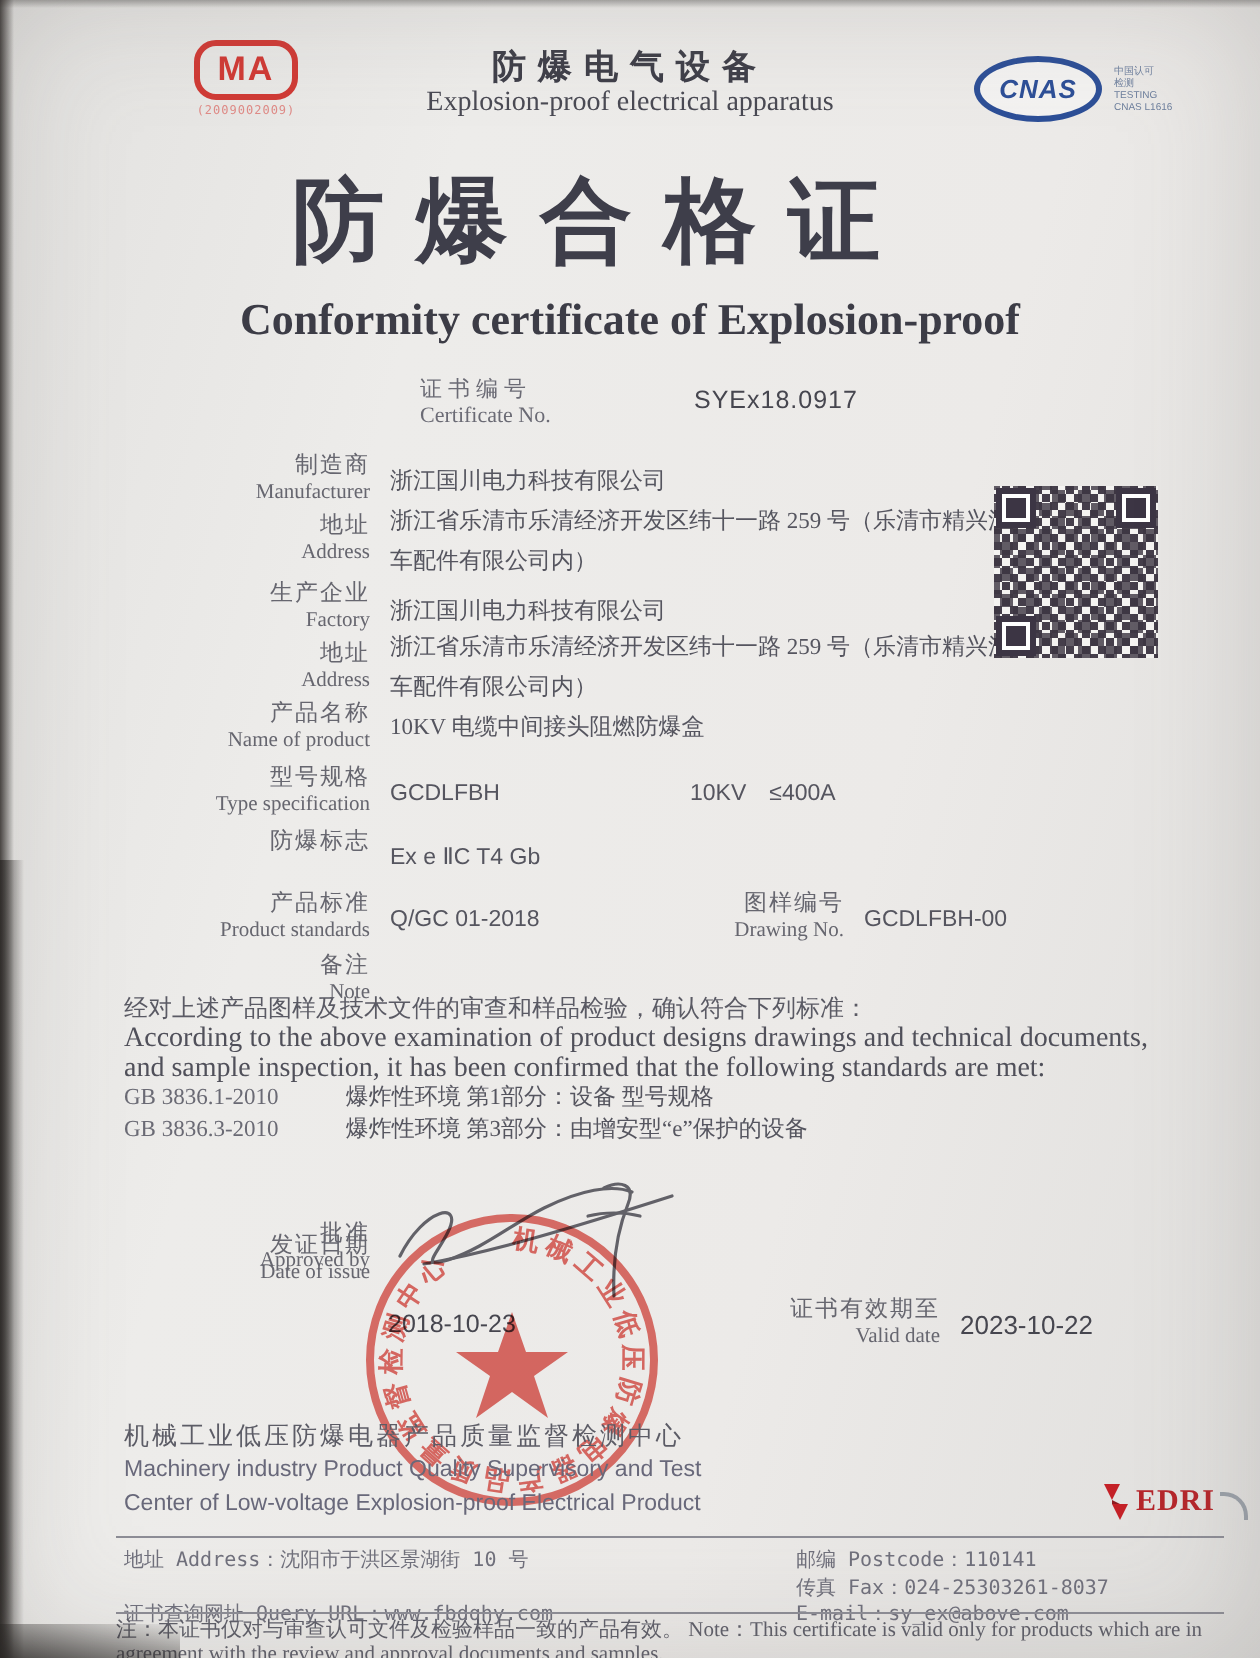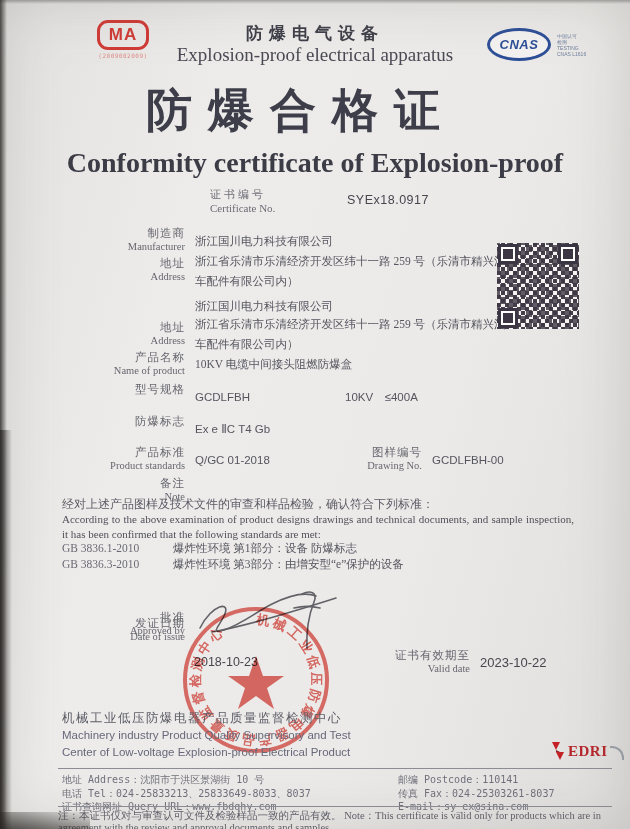--- a/index.html
+++ b/index.html
@@ -16,28 +16,28 @@
   .edge-left-low{left:0;top:430px;width:12px;height:399px;background:linear-gradient(to right,rgba(30,27,25,.75),rgba(30,27,25,0));}
   .edge-top{left:0;top:0;width:630px;height:4px;background:linear-gradient(to bottom,rgba(40,38,36,.35),rgba(40,38,36,0));}
   .corner-bl{left:0;top:812px;width:90px;height:17px;background:linear-gradient(to top right,rgba(25,22,20,.8),rgba(25,22,20,0));}
   .vignette{left:0;top:0;width:630px;height:829px;box-shadow:inset 0 0 60px rgba(120,115,110,.25);}
   
   .ma-wrap{left:83px;top:20px;width:80px;text-align:center;}
   .ma-box{display:inline-block;border:3px solid #d03a35;border-radius:11px;padding:2px 9px;color:#d03a35;
     font-family:"Liberation Sans","DejaVu Sans",sans-serif;font-weight:bold;font-size:17px;letter-spacing:1px;}
   .ma-num{font-size:6px;color:#df8b87;letter-spacing:.5px;margin-top:2px;font-family:"DejaVu Sans Mono",monospace;}
   .hdr-zh{left:0;top:22px;width:630px;text-align:center;font-size:17px;font-weight:bold;letter-spacing:6px;color:#3f3f49;}
-  .hdr-en{left:0;top:44px;width:630px;text-align:center;font-size:19px;color:#4a4a54;}
+  .hdr-en{left:0;top:44px;width:630px;text-align:center;font-size:14px;color:#4a4a54;}
   .cnas-wrap{left:487px;top:28px;display:flex;align-items:center;gap:6px;}
   .cnas-oval{width:58px;height:27px;border:3px solid #2d4f97;border-radius:50%;display:flex;align-items:center;justify-content:center;
     color:#2d4f97;font-family:"Liberation Sans","DejaVu Sans",sans-serif;font-weight:bold;font-style:italic;font-size:13px;letter-spacing:.5px;background:rgba(255,255,255,.4);}
   .cnas-txt{font-size:5px;line-height:6px;color:#6d7f9d;font-family:"Liberation Sans","DejaVu Sans",sans-serif;}
   
   .title-zh{left:0;top:80px;width:602px;text-align:center;font-size:46px;font-weight:bold;letter-spacing:16px;color:#3e3e4a;}
-  .title-en{left:0;top:147px;width:630px;text-align:center;font-size:28px;font-weight:bold;color:#3c3c46;}
+  .title-en{left:0;top:147px;width:630px;text-align:center;font-size:22px;font-weight:bold;color:#3c3c46;}
   
   .certno-label{left:210px;top:187px;width:135px;text-align:left;color:#6b6b75;}
   .certno-label .zh{font-size:11px;letter-spacing:3px;}
   .certno-label .en{font-size:11px;}
   .certno-val{left:347px;top:193px;font-family:"Liberation Sans","DejaVu Sans",sans-serif;font-size:12.5px;color:#46464f;letter-spacing:.5px;}
   
   .f-label{left:20px;width:165px;text-align:right;color:#66666f;}
   .f-label .zh{font-size:11.5px;letter-spacing:1px;line-height:14px;}
   .f-label .en{font-size:10.5px;line-height:13px;}
   .f-val{left:195px;width:314px;font-size:11.5px;line-height:20px;color:#55555f;}
@@ -46,21 +46,21 @@
   .qr{left:497px;top:243px;width:82px;height:86px;background-color:#f4f3f1;
     background-image:
       repeating-conic-gradient(rgba(60,53,66,.95) 0% 25%, transparent 0% 50%),
       repeating-conic-gradient(transparent 0% 25%, rgba(60,53,66,.8) 0% 50%);
     background-size:8px 8px,13px 13px;background-position:0 0,3px 2px;}
   .qr-f{position:absolute;width:14px;height:14px;border:3px solid #3c3544;background:#fff;}
   .qr-f::after{content:'';position:absolute;inset:2px;background:#3c3544;}
   .qr-f.tl{left:1px;top:1px;} .qr-f.tr{right:1px;top:1px;} .qr-f.bl{left:1px;bottom:1px;}
   
   .stmt-zh{left:62px;top:496px;width:520px;font-size:12px;color:#5a5a64;}
-  .stmt-en{left:62px;top:512px;width:512px;font-size:11px;line-height:15px;color:#50505a;text-align:justify;}
+  .stmt-en{left:62px;top:512px;width:512px;font-size:14px;line-height:15px;color:#50505a;text-align:justify;}
   .std-line{left:62px;width:520px;font-size:11.5px;color:#55555f;}
   .std-code{display:inline-block;width:108px;color:#6a6a74;}
   
   .sig{left:190px;top:586px;}
   .date-val{font-family:"Liberation Sans","DejaVu Sans",sans-serif;font-size:12.5px;color:#46464f;}
   .valid-label{left:345px;width:125px;text-align:right;color:#66666f;}
   
   .stamp{left:168px;top:592px;opacity:.82;mix-blend-mode:multiply;}
   
   .org-zh{left:62px;top:710px;font-size:12.5px;letter-spacing:1.5px;color:#5c5c66;}
@@ -107,36 +107,41 @@
     <div class="en">Manufacturer</div>
   </div>
   <div class="abs f-val" style="top:231px">浙江国川电力科技有限公司</div>
 
   <div class="abs f-label" style="top:256px">
     <div class="zh">地址</div>
     <div class="en">Address</div>
   </div>
   <div class="abs f-val" style="top:251px">浙江省乐清市乐清经济开发区纬十一路 259 号（乐清市精兴汽车配件有限公司内）</div>
 
+  <div class="abs f-label" style="top:290px">
+    <div class="zh">生产企业</div>
+    <div class="en">Factory</div>
+  </div>
   <div class="abs f-val" style="top:296px">浙江国川电力科技有限公司</div>
 
   <div class="abs f-label" style="top:320px">
     <div class="zh">地址</div>
     <div class="en">Address</div>
   </div>
   <div class="abs f-val" style="top:314px">浙江省乐清市乐清经济开发区纬十一路 259 号（乐清市精兴汽车配件有限公司内）</div>
 
   <div class="abs f-label" style="top:350px">
     <div class="zh">产品名称</div>
     <div class="en">Name of product</div>
   </div>
   <div class="abs f-val" style="top:354px">10KV 电缆中间接头阻燃防爆盒</div>
 
   <div class="abs f-label" style="top:382px">
     <div class="zh">型号规格</div>
+    <div class="en">Type specification</div>
   </div>
   <div class="abs f-val sans-val" style="top:387px">GCDLFBH</div>
   <div class="abs f-val sans-val" style="top:387px;left:345px;width:170px">10KV　≤400A</div>
 
   <div class="abs f-label" style="top:414px">
     <div class="zh">防爆标志</div>
   </div>
   <div class="abs f-val sans-val" style="top:419px">Ex e ⅡC T4 Gb</div>
 
   <div class="abs f-label" style="top:445px">
@@ -159,21 +164,21 @@
     <div class="qr-f tl"></div>
     <div class="qr-f tr"></div>
     <div class="qr-f bl"></div>
   </div>
 
   <div class="abs stmt-zh">经对上述产品图样及技术文件的审查和样品检验，确认符合下列标准：</div>
   <div class="abs stmt-en">According to the above examination of product designs drawings and technical documents, and sample inspection, it has been confirmed that the following standards are met:</div>
 
   <div class="abs std-line" style="top:541px">
     <span class="std-code">GB 3836.1-2010</span>
-    <span>爆炸性环境 第1部分：设备 防爆标志</span>
+    <span>爆炸性环境 第1部分：设备 型号规格</span>
   </div>
   <div class="abs std-line" style="top:557px">
     <span class="std-code">GB 3836.3-2010</span>
     <span>爆炸性环境 第3部分：由增安型“e”保护的设备</span>
   </div>
 
   <div class="abs f-label" style="top:610px">
     <div class="zh">批准</div>
     <div class="en">Approved by</div>
   </div>
@@ -219,25 +224,24 @@
       <path fill="#c42127" d="M6 10 L14 10 L10 18 Z"></path>
       <path fill="#8f1b20" d="M6 8 L10 10 L6 10 Z"></path>
     </svg>
     <span class="sedri-txt">EDRI</span>
     <span class="sedri-arc"></span>
   </div>
 
   <div class="abs rule" style="top:768px"></div>
 
   <div class="abs contact" style="top:773px;left:62px">地址 Address：沈阳市于洪区景湖街 10 号</div>
-  <div class="abs contact" style="top:787px;left:62px">电话 Tel：024-25833213、25833649-8033、8037</div>
   <div class="abs contact" style="top:800px;left:62px">证书查询网址 Query URL：www.fbdqhy.com</div>
   <div class="abs contact" style="top:773px;left:398px">邮编 Postcode：110141</div>
   <div class="abs contact" style="top:787px;left:398px">传真 Fax：024-25303261-8037</div>
-  <div class="abs contact" style="top:800px;left:398px">E-mail：sy_ex@sina.com</div>
+  <div class="abs contact" style="top:800px;left:398px">E-mail：sy_ex@above.com</div>
 
   <div class="abs rule" style="top:806px"></div>
 
   <div class="abs foot" style="top:809px">注：本证书仅对与审查认可文件及检验样品一致的产品有效。 Note：This certificate is valid only for products which are in</div>
   <div class="abs foot" style="top:821px">agreement with the review and approval documents and samples.</div>
 
   <div class="abs edge-top"></div>
   <div class="abs edge-left"></div>
   <div class="abs edge-left-low"></div>
   <div class="abs corner-bl"></div>

